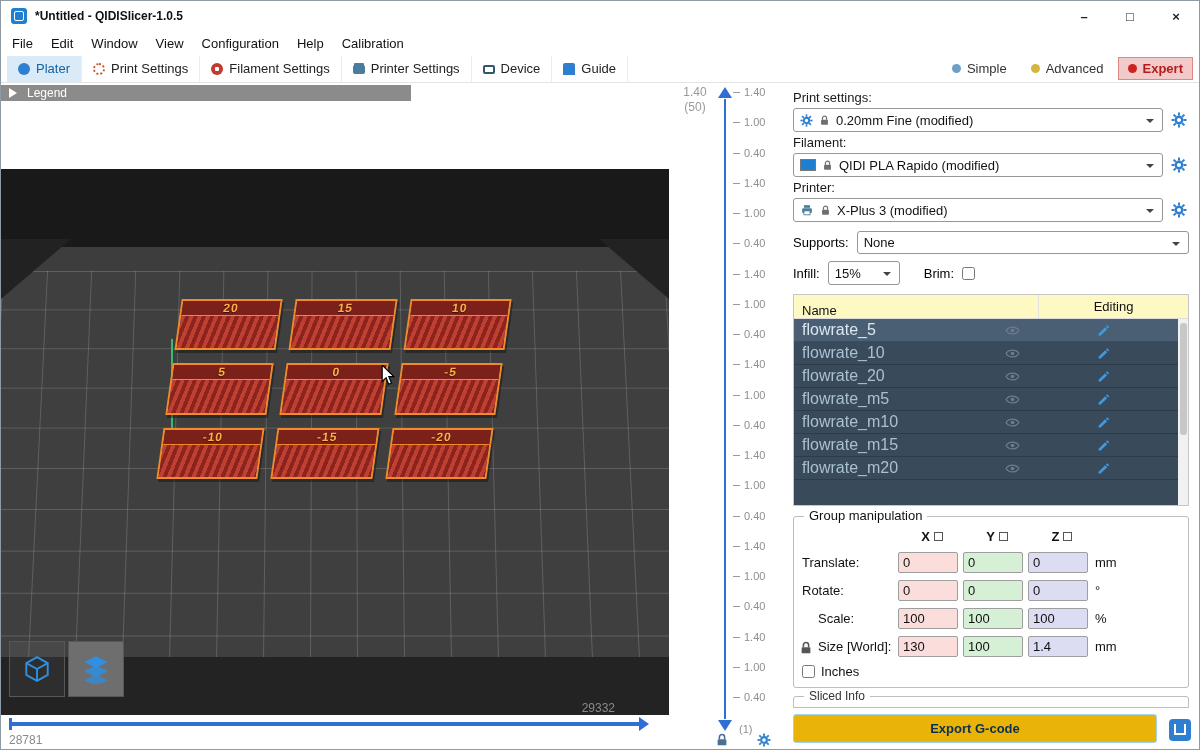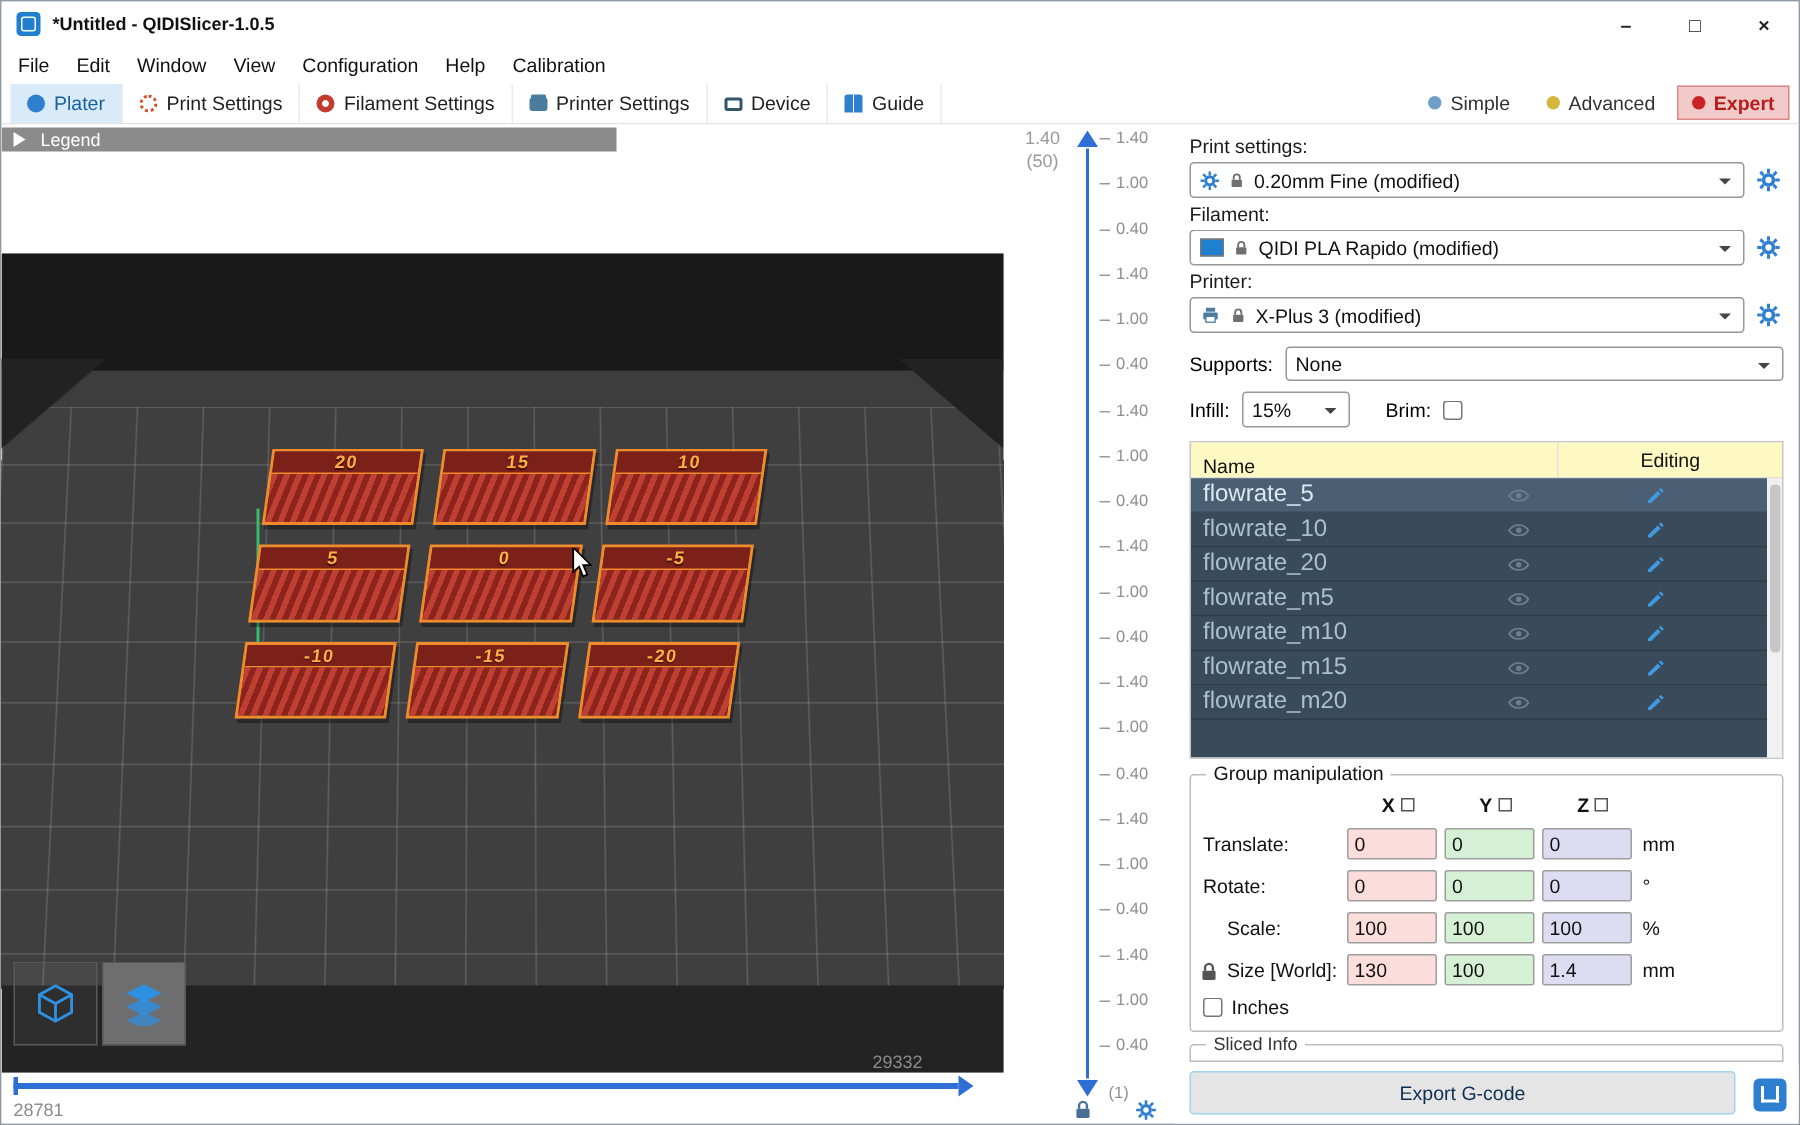--- a/index.html
+++ b/index.html
@@ -139,21 +139,21 @@
   .gm-in.z { background:#dcdcf2; }
   .gm-unit { margin-left:2px; color:#111; }
   .gm-lock { position:absolute; left:5px; top:124px; color:#555; }
   .inches-row { display:flex; align-items:center; gap:6px; margin-top:3px; color:#111; }
 
   .sliced { margin-top:8px; border:1px solid #bdbdbd; border-radius:3px 3px 0 0; height:12px; position:relative; overflow:visible; }
   .sliced-title { position:absolute; top:-8px; left:10px; background:#fff; padding:0 5px; font-size:12px; color:#333; }
 
   
   .exportbar { position:absolute; left:782px; right:0; bottom:0; height:40px; background:#fff; }
-  .export-btn { position:absolute; left:10px; right:42px; top:5px; height:29px; background:#e5e5e5; border:1px solid #9fd4ec; border-radius:3px; display:flex; align-items:center; justify-content:center; font-weight:normal; font-size:13px; color:#0c2f52; }
+  .export-btn { position:absolute; left:10px; right:42px; top:5px; height:29px; background:#eab308; border:1px solid #9fd4ec; border-radius:3px; display:flex; align-items:center; justify-content:center; font-weight:bold; font-size:13px; color:#0c2f52; }
   .export-side { position:absolute; right:8px; bottom:8px; width:22px; height:22px; background:#2f7fd0; border-radius:4px; }
   .export-side::after { content:""; position:absolute; inset:5px 5px 6px 5px; border:2px solid #fff; border-top:none; }
 
   svg.u { display:block; }
   .defs { position:absolute; width:0; height:0; overflow:hidden; }
 </style>
 </head>
 <body>
 
 <svg class="defs" xmlns="http://www.w3.org/2000/svg">

